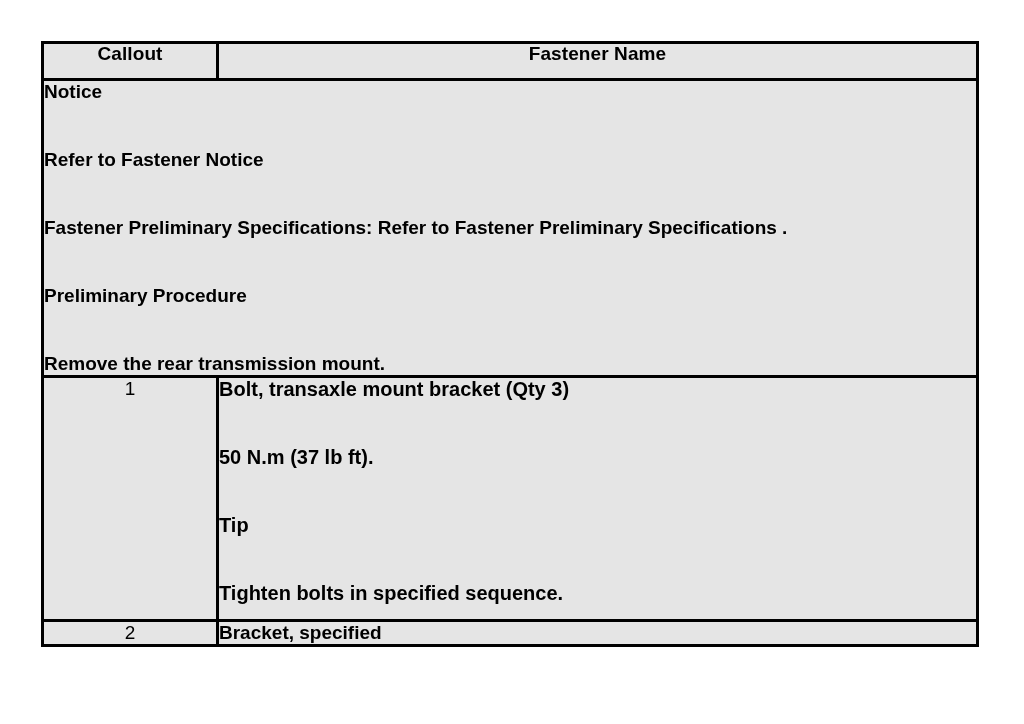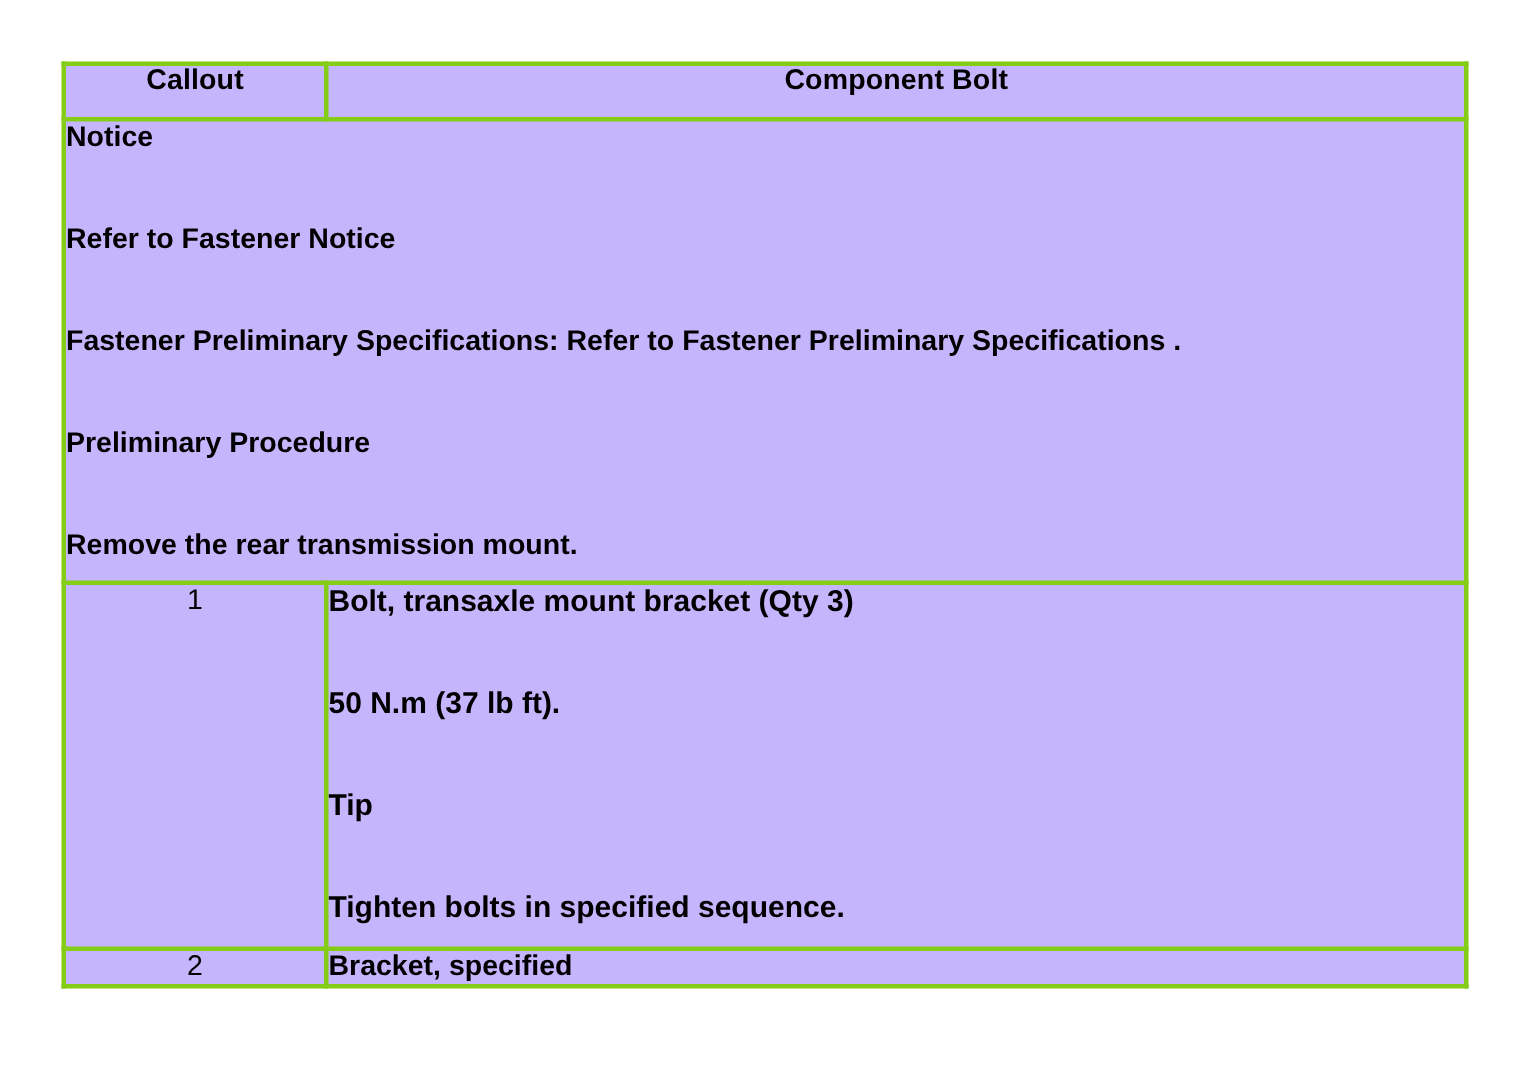--- a/index.html
+++ b/index.html
@@ -29,24 +29,24 @@
     left: 41px;
     top: 41px;
     width: 935px;
     border-collapse: collapse;
     table-layout: fixed;
     background: #ffffff;
   }
 
   .callout-table td,
   .callout-table th {
-    border: 3px solid #84cc16;
+    border: 3px solid #000000;
     padding: 0;
     vertical-align: top;
-    background: #c4b5fd;
+    background: #e5e5e5;
   }
 
   
   col.col-callout { width: 175px; }
   col.col-name    { width: 760px; }
 
   
   .hdr-cell {
     text-align: center;
     font-weight: bold;
@@ -61,21 +61,21 @@
   .notice-cell {
     padding: 6px 6px 6px 4px;
   }
 
   .block-line {
     font-size: 19px;
     line-height: 22px;
     height: 68px;
     white-space: nowrap;
   }
-  .block-line.last { height: auto; padding-bottom: 12px; }
+  .block-line.last { height: auto; padding-bottom: 0; }
 
   .bold { font-weight: bold; }
   .reg  { font-weight: bold; }
 
   
   .num-cell {
     text-align: center;
     vertical-align: middle;
     font-size: 19px;
     line-height: 22px;
@@ -111,21 +111,21 @@
 
   <table class="callout-table">
     <colgroup>
       <col class="col-callout">
       <col class="col-name">
     </colgroup>
 
     <thead>
       <tr>
         <th class="hdr-cell">Callout</th>
-        <th class="hdr-cell">Component Bolt</th>
+        <th class="hdr-cell">Fastener Name</th>
       </tr>
     </thead>
 
     <tbody>
 
       <tr>
         <td class="notice-cell" colspan="2">
 
           <div class="block-line">
             <span class="bold">Notice</span><span class="reg"></span>

